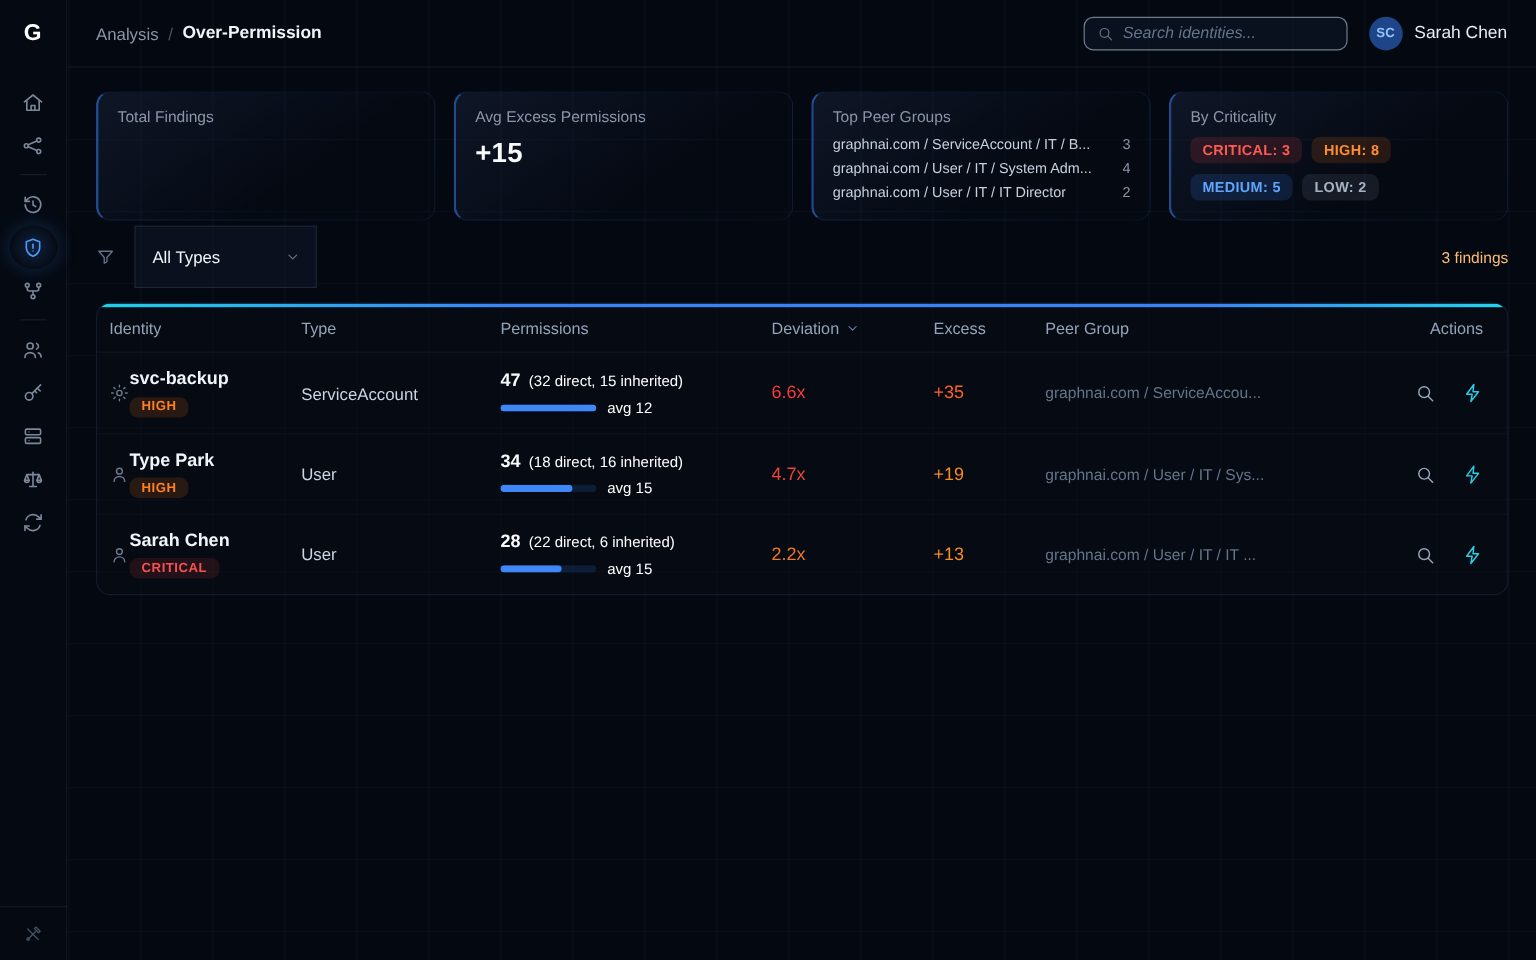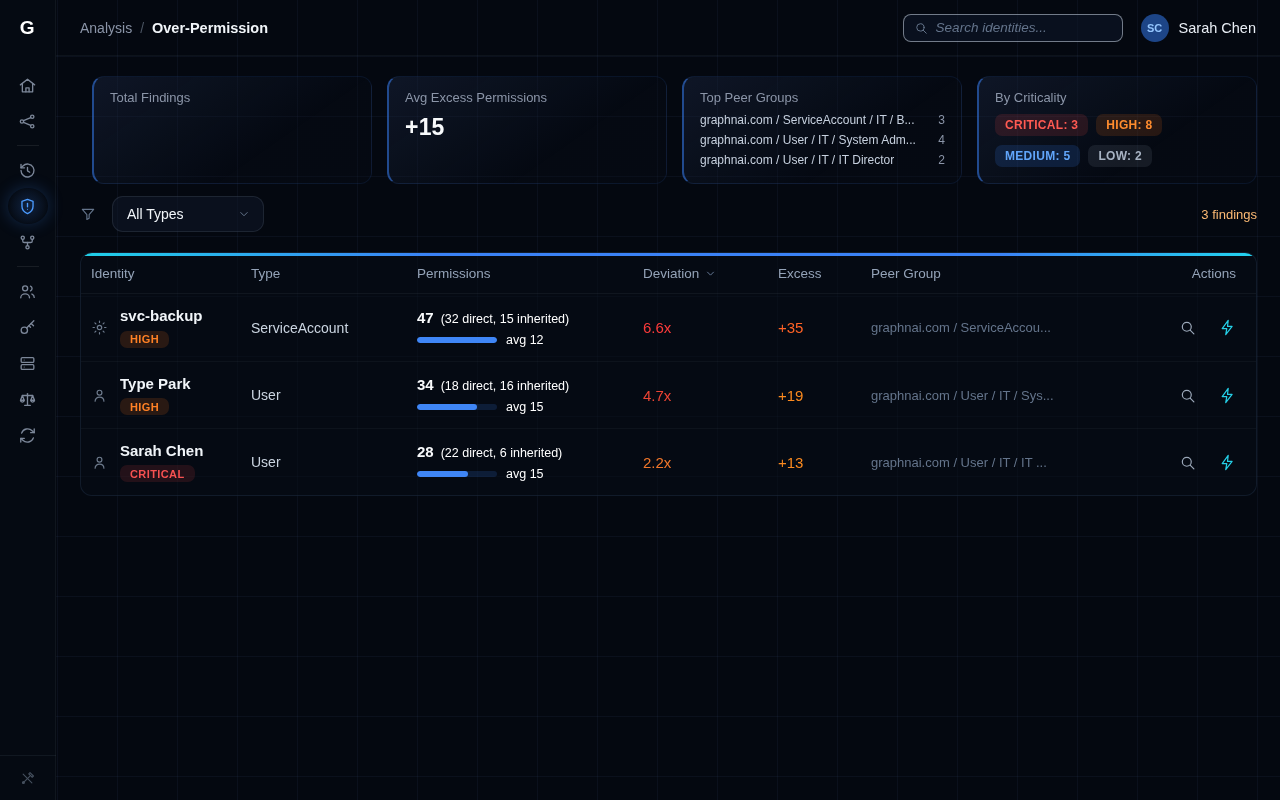--- a/index.html
+++ b/index.html
@@ -65,21 +65,21 @@
   }
   .search input::placeholder { color:#64748b; }
   .user { display:flex; align-items:center; gap:10px; cursor:pointer; }
   .avatar {
     width:28px; height:28px; border-radius:50%; background:#1d4587; color:#93c5fd;
     font-size:11px; font-weight:700; display:flex; align-items:center; justify-content:center;
   }
   .username { color:#e8edf4; font-size:14.5px; font-weight:500; }
   
   .content { padding:20px 23px 0 24px; }
-  .stats { display:grid; grid-template-columns:repeat(4,1fr); gap:15px;margin-left:12px; }
+  .stats { display:grid; grid-template-columns:repeat(4,1fr); gap:15px; }
   .card {
     height:108px; border-radius:12px; padding:13px 16px;
     background:linear-gradient(145deg, rgba(28,40,66,0.45) 0%, rgba(8,13,24,0.25) 65%);
     border:1px solid rgba(59,130,246,0.10);
     border-left:2px solid rgba(59,130,246,0.55);
     overflow:hidden;
   }
   .card-label { color:#8b95a8; font-size:13px; margin-bottom:9px; white-space:nowrap; }
   .card-value { color:#f8fafc; font-size:23px; font-weight:700; letter-spacing:.2px; }
   .pg-item { display:flex; justify-content:space-between; align-items:center; height:20px; font-size:12px; }
@@ -88,22 +88,22 @@
   .card .tight { margin-bottom:5px; }
   .crit-badges { display:flex; flex-wrap:wrap; gap:9px 8px; }
   .crit-badge {
     font-size:12px; font-weight:700; letter-spacing:.3px;
     padding:4px 10px; border-radius:7px; white-space:nowrap;
   }
   
   .filterbar { margin-top:12px; height:36px; display:flex; align-items:center; gap:16px; }
   .filterbar .funnel { width:16px; height:16px; color:#64748b; }
   .type-filter {
-    height:36px; min-width:152px; padding:0 12px 0 14px; cursor:pointer;
-    background:rgba(15,23,42,0.5); border:1px solid rgba(148,163,184,0.15); border-radius:11px;
+    height:52px; min-width:152px; padding:0 12px 0 14px; cursor:pointer;
+    background:rgba(15,23,42,0.5); border:1px solid rgba(148,163,184,0.15); border-radius:0;
     display:flex; align-items:center; justify-content:space-between; gap:10px;
     color:#f1f5f9; font-size:14px; font-family:inherit;
   }
   .type-filter .ic { width:14px; height:14px; color:#64748b; }
   .findings-count { margin-left:auto; color:#fdba74; font-size:13px; }
   
   .table-card {
     margin-top:20px; position:relative; border-radius:12px; overflow:hidden;
     border:1px solid rgba(80,110,160,0.17); background:rgba(7,12,22,0.55);
   }
@@ -115,21 +115,21 @@
     display:grid;
     grid-template-columns:160px 166px 226px 135px 93px 1fr 110px;
     padding-left:10px; padding-right:14px; align-items:center;
   }
   .thead { height:41px; color:#94a3b8; font-size:13.5px; border-bottom:1px solid rgba(148,163,184,0.08); }
   .th-dev { display:flex; align-items:center; gap:5px; cursor:pointer; }
   .th-dev .ic { width:13px; height:13px; color:#6b7f9e; }
   .th-actions { text-align:right; padding-right:6px; }
   .tr { height:67px; }
   .tr + .tr { border-top:1px solid rgba(148,163,184,0.06); }
-  .td-identity { display:flex; align-items:center; gap:12px; }
+  .td-identity { display:flex; align-items:center; }
   .row-icon { color:#6d7a8c; display:flex; } .row-icon .ic { width:17px; height:17px; }
   .id-name { color:#f1f5f9; font-size:15px; font-weight:600; margin-bottom:5px; }
   .sev-badge {
     display:inline-block; font-size:11px; font-weight:700; letter-spacing:.4px;
     padding:2.5px 10px; border-radius:7px;
   }
   .td-type { color:#cbd5e1; font-size:14px; }
   .perm-line1 { display:flex; align-items:baseline; gap:7px; }
   .perm-total { color:#f8fafc; font-size:15px; font-weight:700; }
   .perm-detail, .perm-avg { color:#ffffff; font-size:12.5px; }

